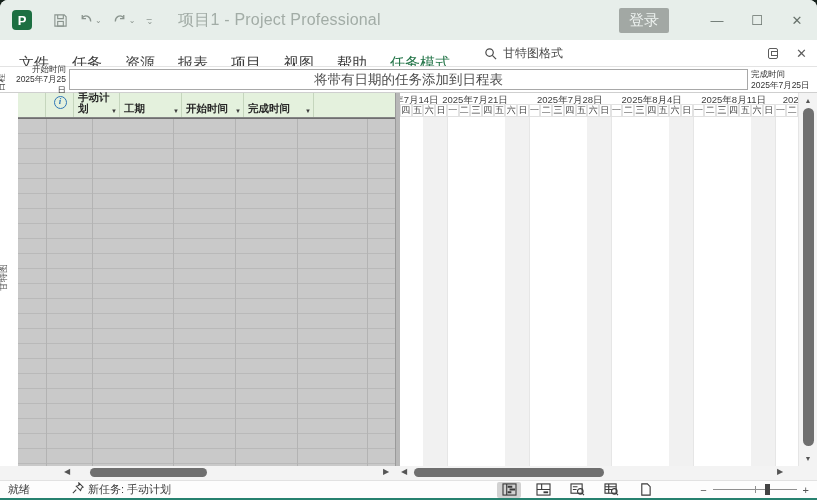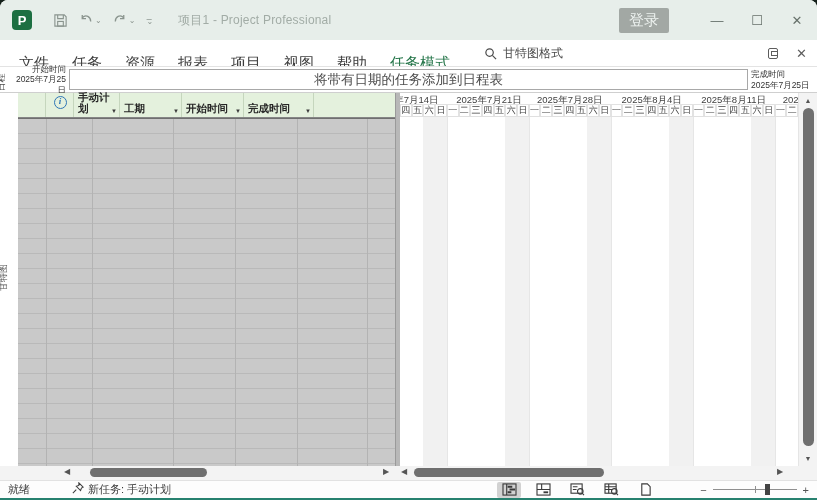--- a/index.html
+++ b/index.html
@@ -7,21 +7,21 @@
   .window { position:relative; width:817px; height:500px; background:#fff; overflow:hidden;
             border-radius:8px 8px 0 0; }
 
   
   .titlebar { height:40px; background:#e7eeea; display:flex; align-items:center; position:relative; }
   .applogo { width:20px; height:20px; margin-left:12px; background:#1d6f42; border-radius:4px;
              color:#fff; font-size:13px; font-weight:bold; display:flex; align-items:center; justify-content:center; }
   .qat { display:flex; align-items:center; margin-left:18px; gap:4px; color:#8a948e; }
   .qat .ic { display:flex; align-items:center; padding:2px 3px; }
   .chev { font-size:8px; color:#8a948e; margin-left:1px; }
-  .win-title { margin-left:22px; font-size:12px; color:#a2aca6; letter-spacing:.2px; }
+  .win-title { margin-left:22px; font-size:16px; color:#a2aca6; letter-spacing:.2px; }
   .tb-right { position:absolute; right:0; top:0; height:40px; display:flex; align-items:center; }
   .signin { background:#a2a8a4; color:#eef3f0; border:none; font-size:15px; padding:3px 10px;
             border-radius:2px; margin-right:28px; }
   .winctl { width:40px; height:40px; display:flex; align-items:center; justify-content:center;
             color:#67716b; font-size:13px; }
 
   
   .menubar { height:26px; background:#fff; display:flex; align-items:center; position:relative; }
   .mtab { font-size:15px; color:#3c3c3c; padding:4px 10px; margin-left:3px; white-space:nowrap;margin-top:21px; }
   .mtab.file { margin-left:9px; }
@@ -216,21 +216,21 @@
           <div class="colsep" style="left: 349px;"></div>
         </div>
     </div>
 
     <div class="splitter"></div>
 
     <div class="chart">
       <div class="ch-head">
         <div class="weekrow" id="week-row">
             <span class="weeklabel" style="left: 5.85294px;">2025年7月14日</span>
-            <span class="weeklabel" style="left: 89px;">2025年7月21日</span>
+            <span class="weeklabel" style="left: 75px;">2025年7月21日</span>
             <span class="weeklabel" style="left: 169.735px;">2025年7月28日</span>
             <span class="weeklabel" style="left: 251.676px;">2025年8月4日</span>
             <span class="weeklabel" style="left: 333.618px;">2025年8月11日</span>
             <span class="weeklabel" style="left: 415.559px;">2025年8月18日</span>
           </div>
         <div class="dayrow" id="day-row">
             <div class="daycell" style="left: 0px; width: 11.7059px;">四</div>
             <div class="daycell" style="left: 11.7059px; width: 11.7059px;">五</div>
             <div class="daycell" style="left: 23.4118px; width: 11.7059px;">六</div>
             <div class="daycell" style="left: 35.1176px; width: 11.7059px;">日</div>

